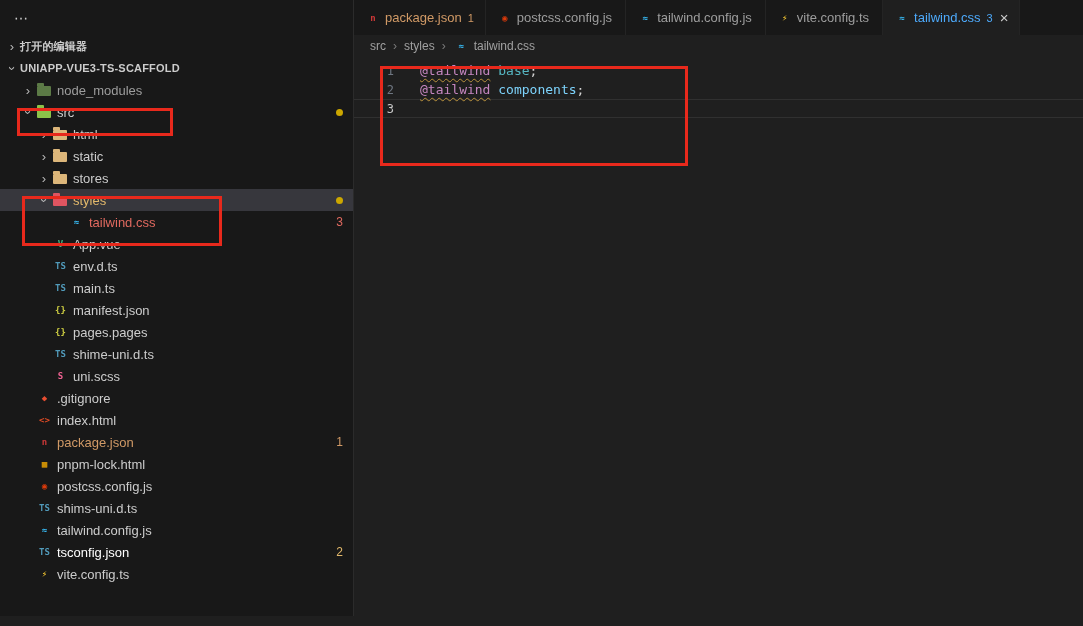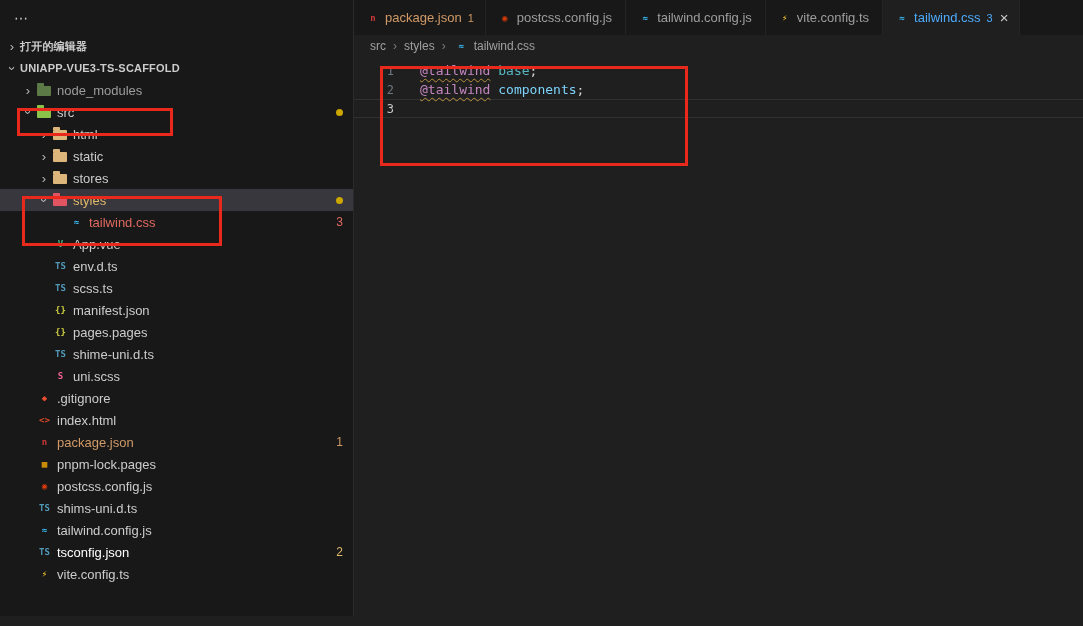--- a/index.html
+++ b/index.html
@@ -135,21 +135,21 @@
           </div>
           <div class="tree-row" style="padding-left: 36px;">
             <span class="chevron"></span>
             <span class="file-icon" style="color: rgb(81, 154, 186);">TS</span>
             <span class="tree-label">env.d.ts</span>
             <span class="spacer"></span>
           </div>
           <div class="tree-row" style="padding-left: 36px;">
             <span class="chevron"></span>
             <span class="file-icon" style="color: rgb(81, 154, 186);">TS</span>
-            <span class="tree-label">scss.ts</span>
+            <span class="tree-label">main.ts</span>
             <span class="spacer"></span>
           </div>
           <div class="tree-row" style="padding-left: 36px;">
             <span class="chevron"></span>
             <span class="file-icon" style="color: rgb(203, 203, 65);">{}</span>
             <span class="tree-label">manifest.json</span>
             <span class="spacer"></span>
           </div>
           <div class="tree-row" style="padding-left: 36px;">
             <span class="chevron"></span>
@@ -184,21 +184,21 @@
           <div class="tree-row" style="padding-left: 20px;">
             <span class="chevron"></span>
             <span class="file-icon" style="color: rgb(203, 56, 55);">n</span>
             <span class="tree-label" style="color: rgb(209, 154, 102);">package.json</span>
             <span class="spacer"></span>
             <span class="tree-badge" style="color: rgb(209, 154, 102);">1</span>
           </div>
           <div class="tree-row" style="padding-left: 20px;">
             <span class="chevron"></span>
             <span class="file-icon" style="color: rgb(249, 173, 0);">▦</span>
-            <span class="tree-label">pnpm-lock.pages</span>
+            <span class="tree-label">pnpm-lock.html</span>
             <span class="spacer"></span>
           </div>
           <div class="tree-row" style="padding-left: 20px;">
             <span class="chevron"></span>
             <span class="file-icon" style="color: rgb(221, 58, 10);">◉</span>
             <span class="tree-label">postcss.config.js</span>
             <span class="spacer"></span>
           </div>
           <div class="tree-row" style="padding-left: 20px;">
             <span class="chevron"></span>

